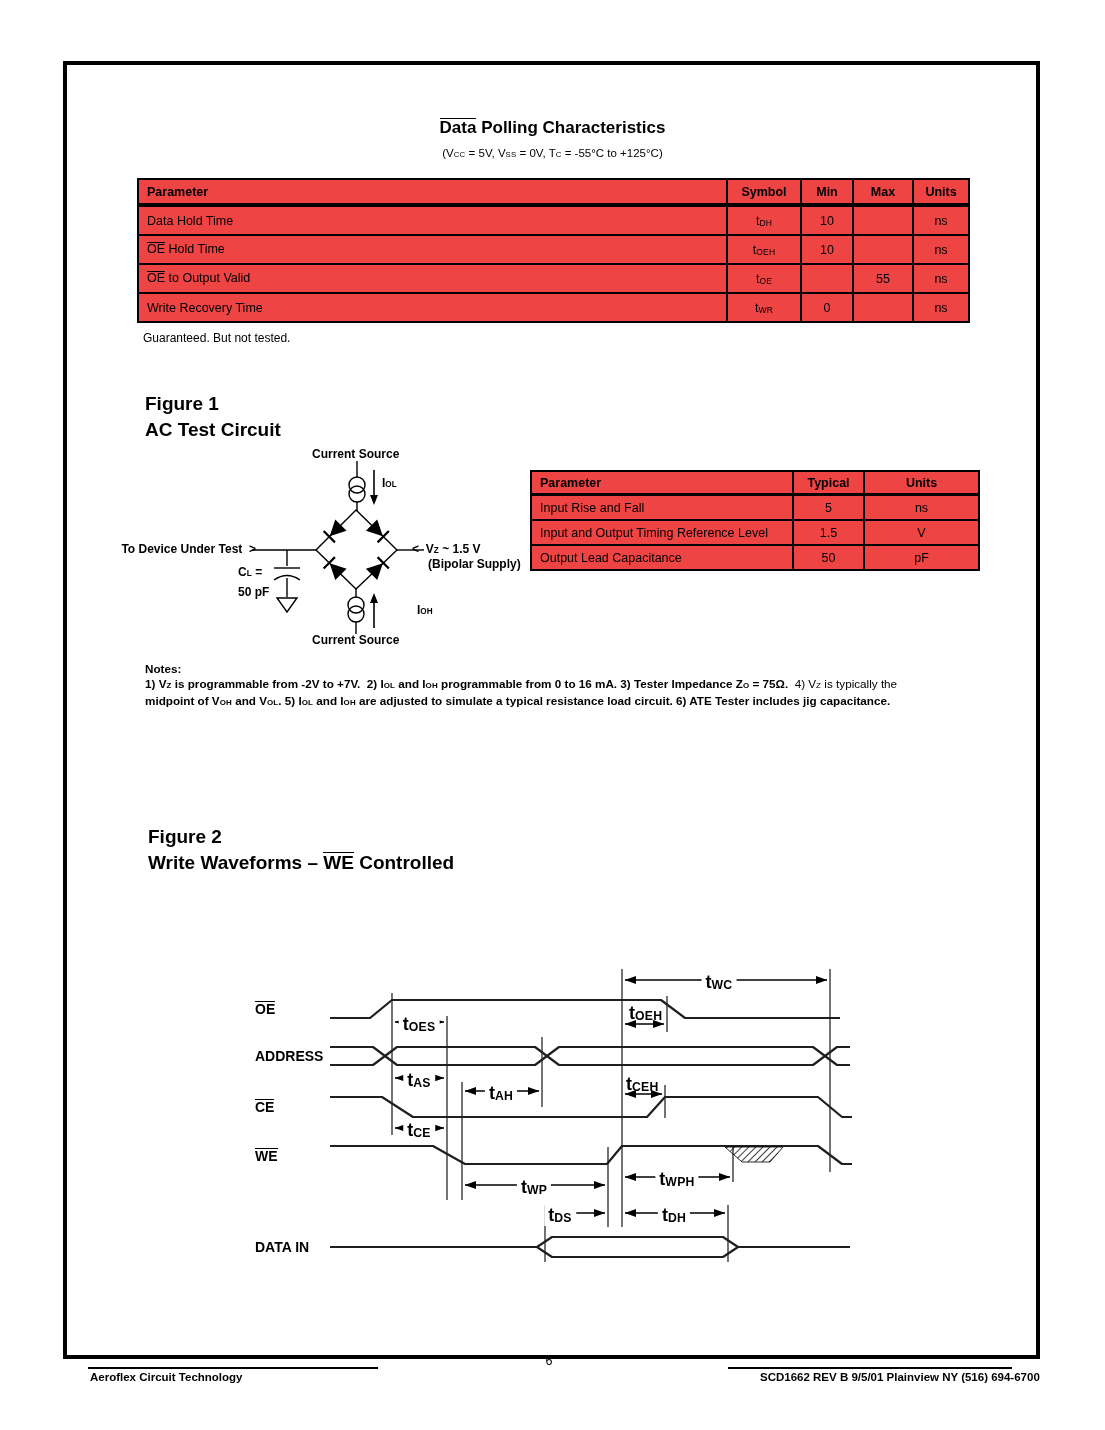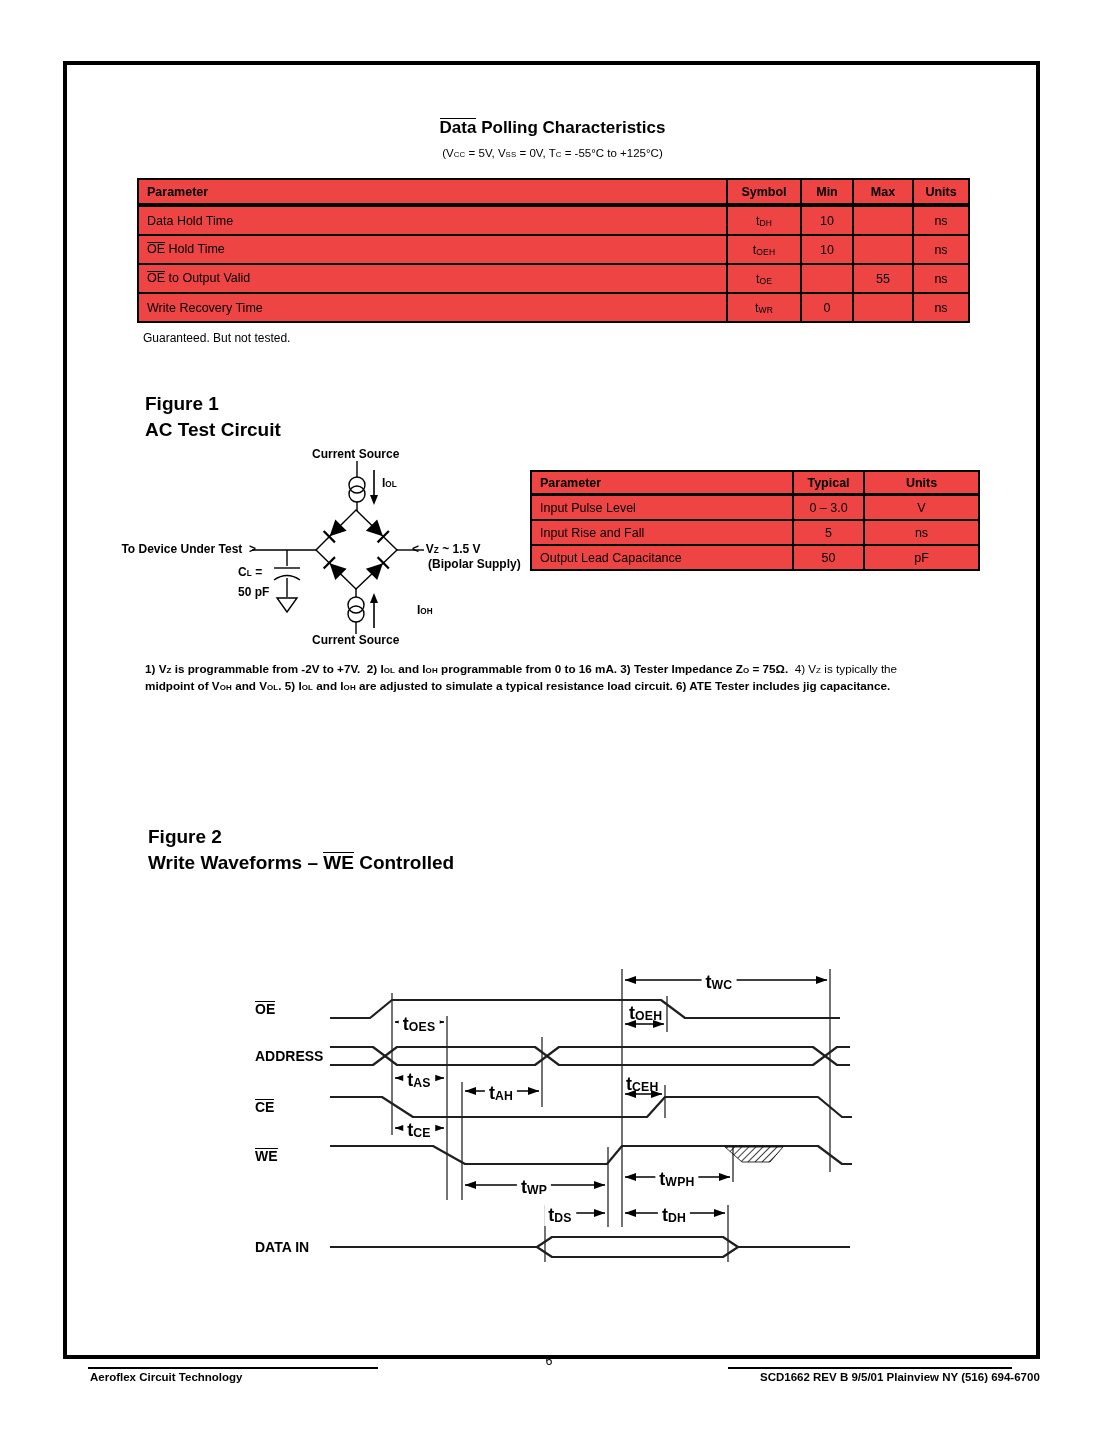--- a/index.html
+++ b/index.html
@@ -171,38 +171,39 @@
         <col style="width:71px">
         <col style="width:115px">
       </colgroup>
     <tbody>
         <tr>
       <th>Parameter</th>
       <th class="c">Typical</th>
       <th class="c">Units</th>
     </tr>
     <tr>
-      <td class="p">Input Pulse Level</td>
-      <td class="c">0 – 3.0</td>
-      <td class="c">V</td>
-    </tr>
-    <tr>
       <td class="p">Input Rise and Fall</td>
       <td class="c">5</td>
       <td class="c">ns</td>
+    </tr>
+    <tr>
+      <td class="p">Input and Output Timing Reference Level</td>
+      <td class="c">1.5</td>
+      <td class="c">V</td>
     </tr>
     <tr>
       <td class="p">Output Lead Capacitance</td>
       <td class="c">50</td>
       <td class="c">pF</td>
     </tr>
   </tbody>
     </table>
 
   <div class="abs notes">
+    <div>Notes:</div>
     <div><span>1) V</span><span class="sub">Z</span><span> is programmable from -2V to +7V.&nbsp; 2) I</span><span class="sub">OL</span><span> and I</span><span class="sub">OH</span><span> programmable from 0 to 16 mA. 3) Tester Impedance Z</span><span class="sub">O</span><span> = 75Ω.</span><span class="light">&nbsp; 4) V</span><span class="sub light">Z</span><span class="light"> is typically the</span></div>
     <div><span>midpoint of V</span><span class="sub">OH</span><span> and V</span><span class="sub">OL</span><span>. 5) I</span><span class="sub">OL</span><span> and I</span><span class="sub">OH</span><span> are adjusted to simulate a typical resistance load circuit. 6) ATE Tester includes jig capacitance.</span></div>
   </div>
 
   <div id="fig2-title" class="abs figtitle">
     <div>Figure 2</div>
     <div><span>Write Waveforms – </span><span class="ov">WE</span><span> Controlled</span></div>
   </div>
 
   <svg viewBox="240 950 650 330" style="left:240px;top:950px;width:650px;height:330px">

